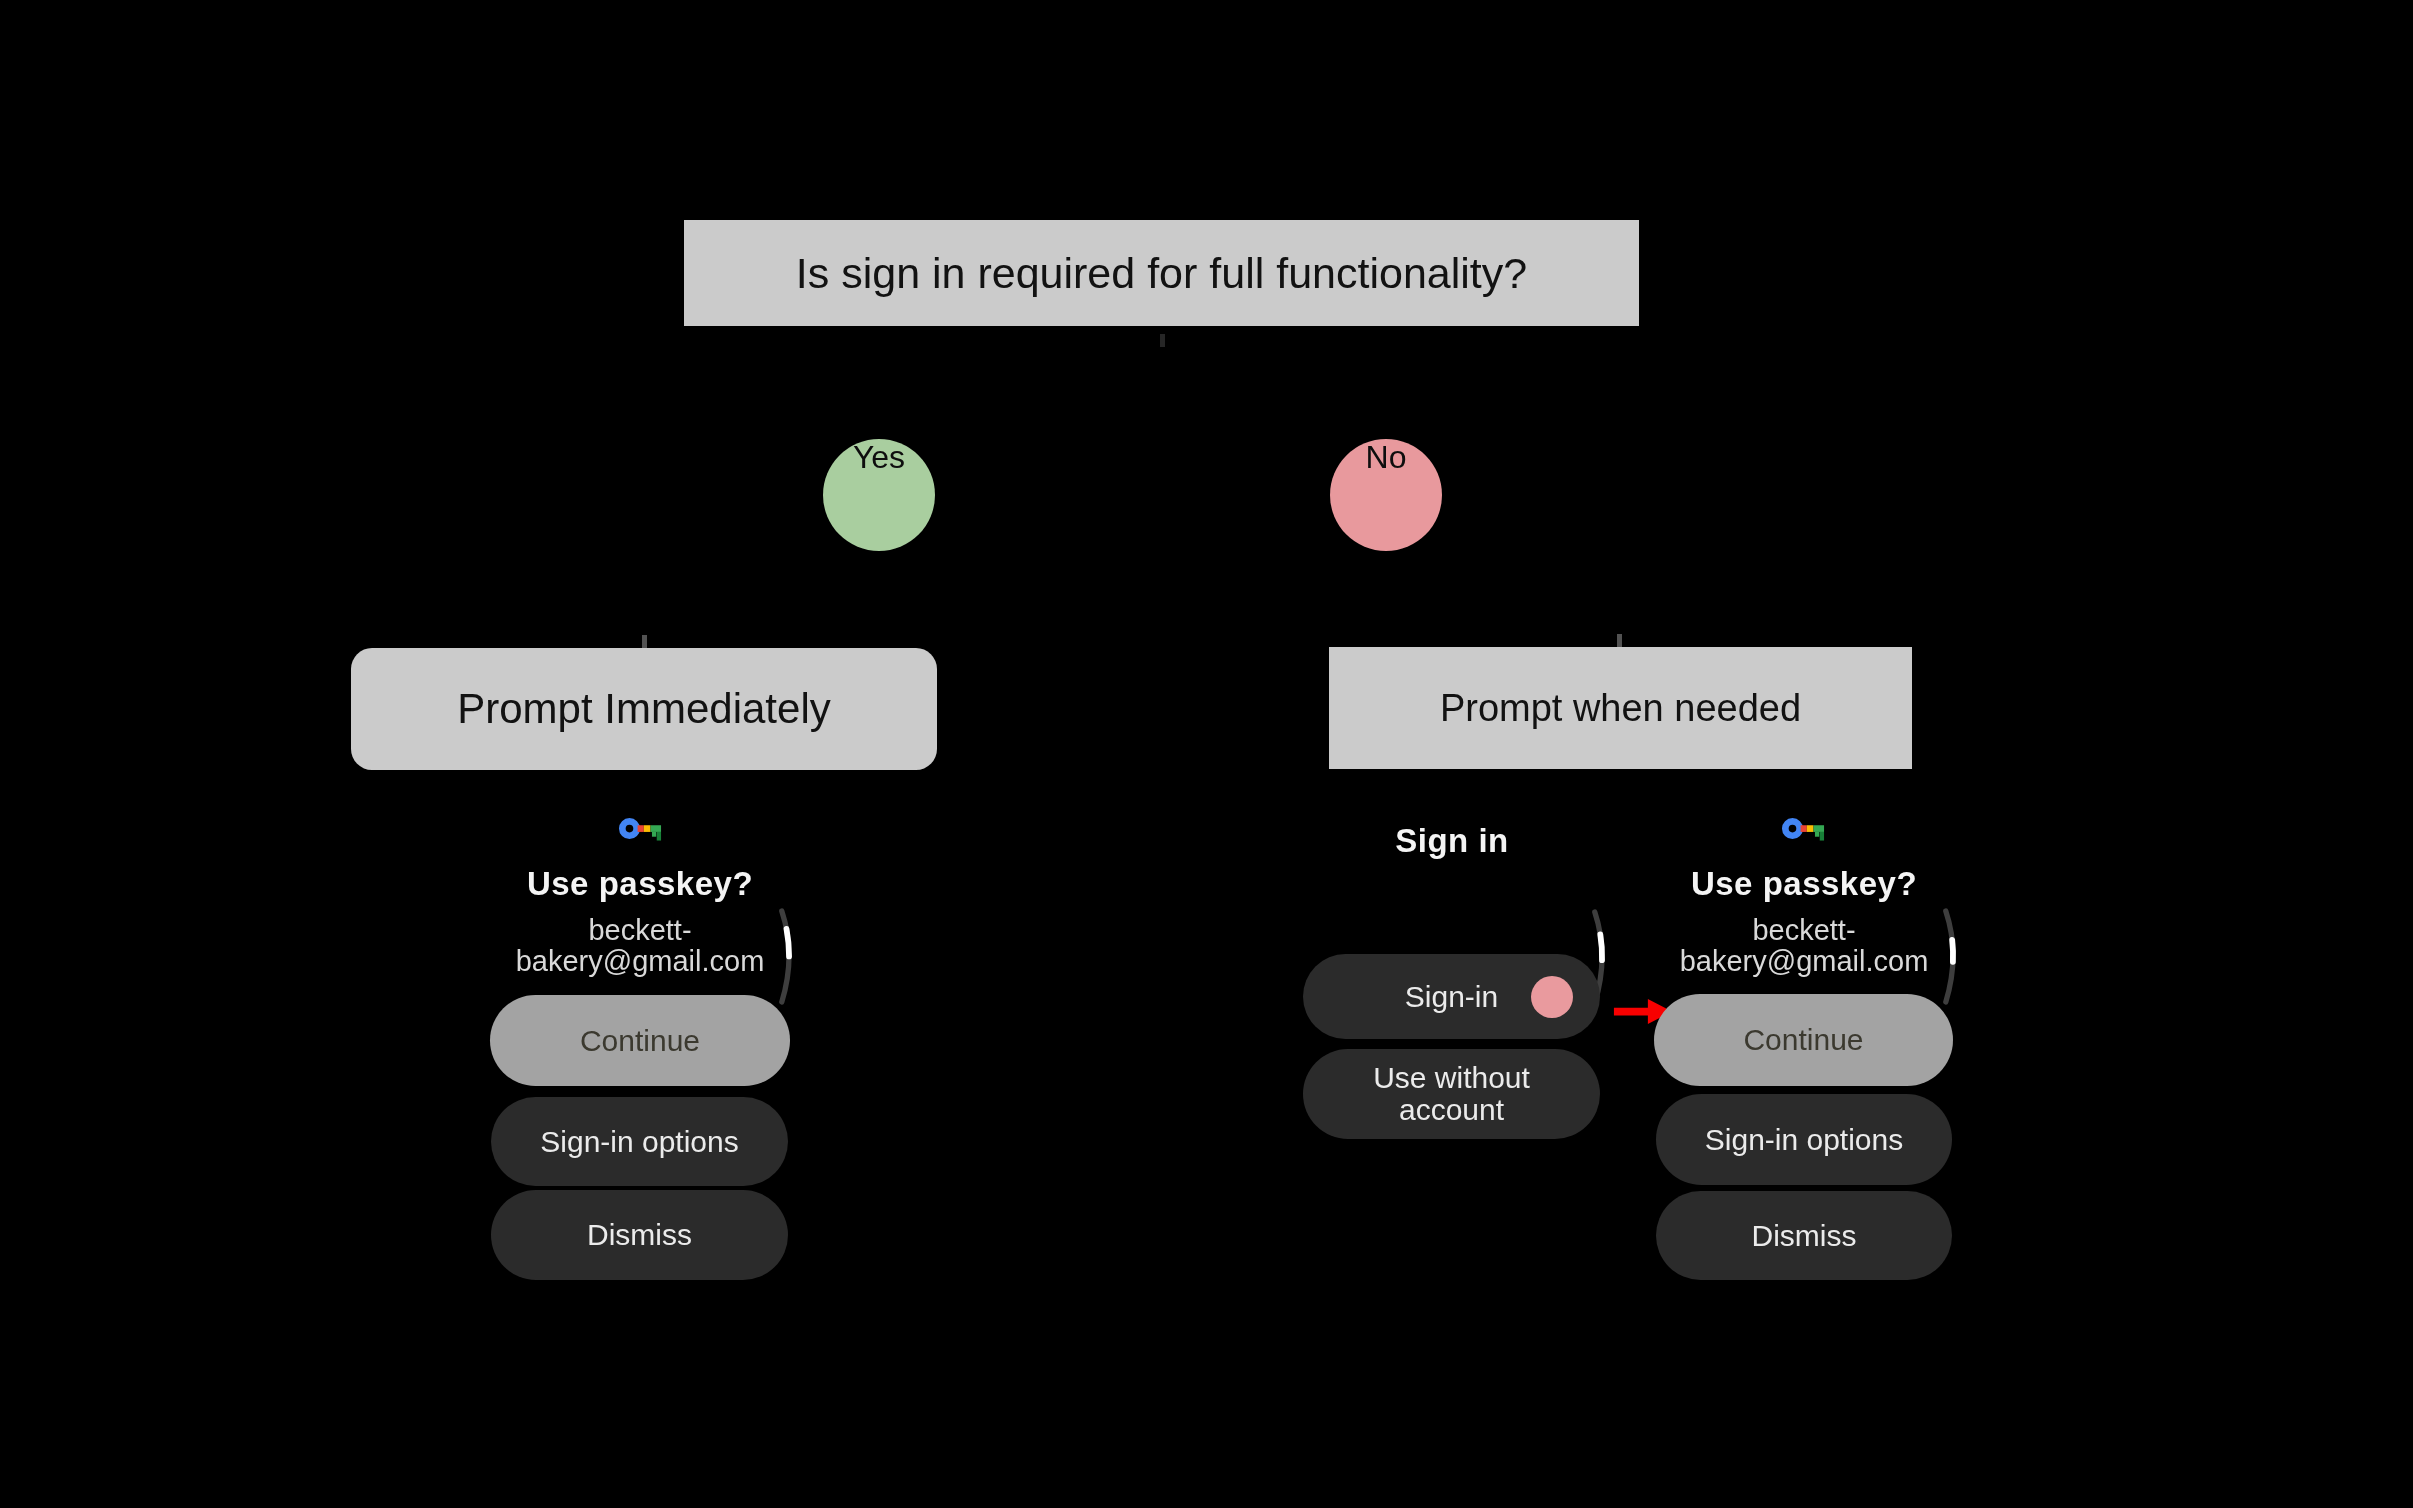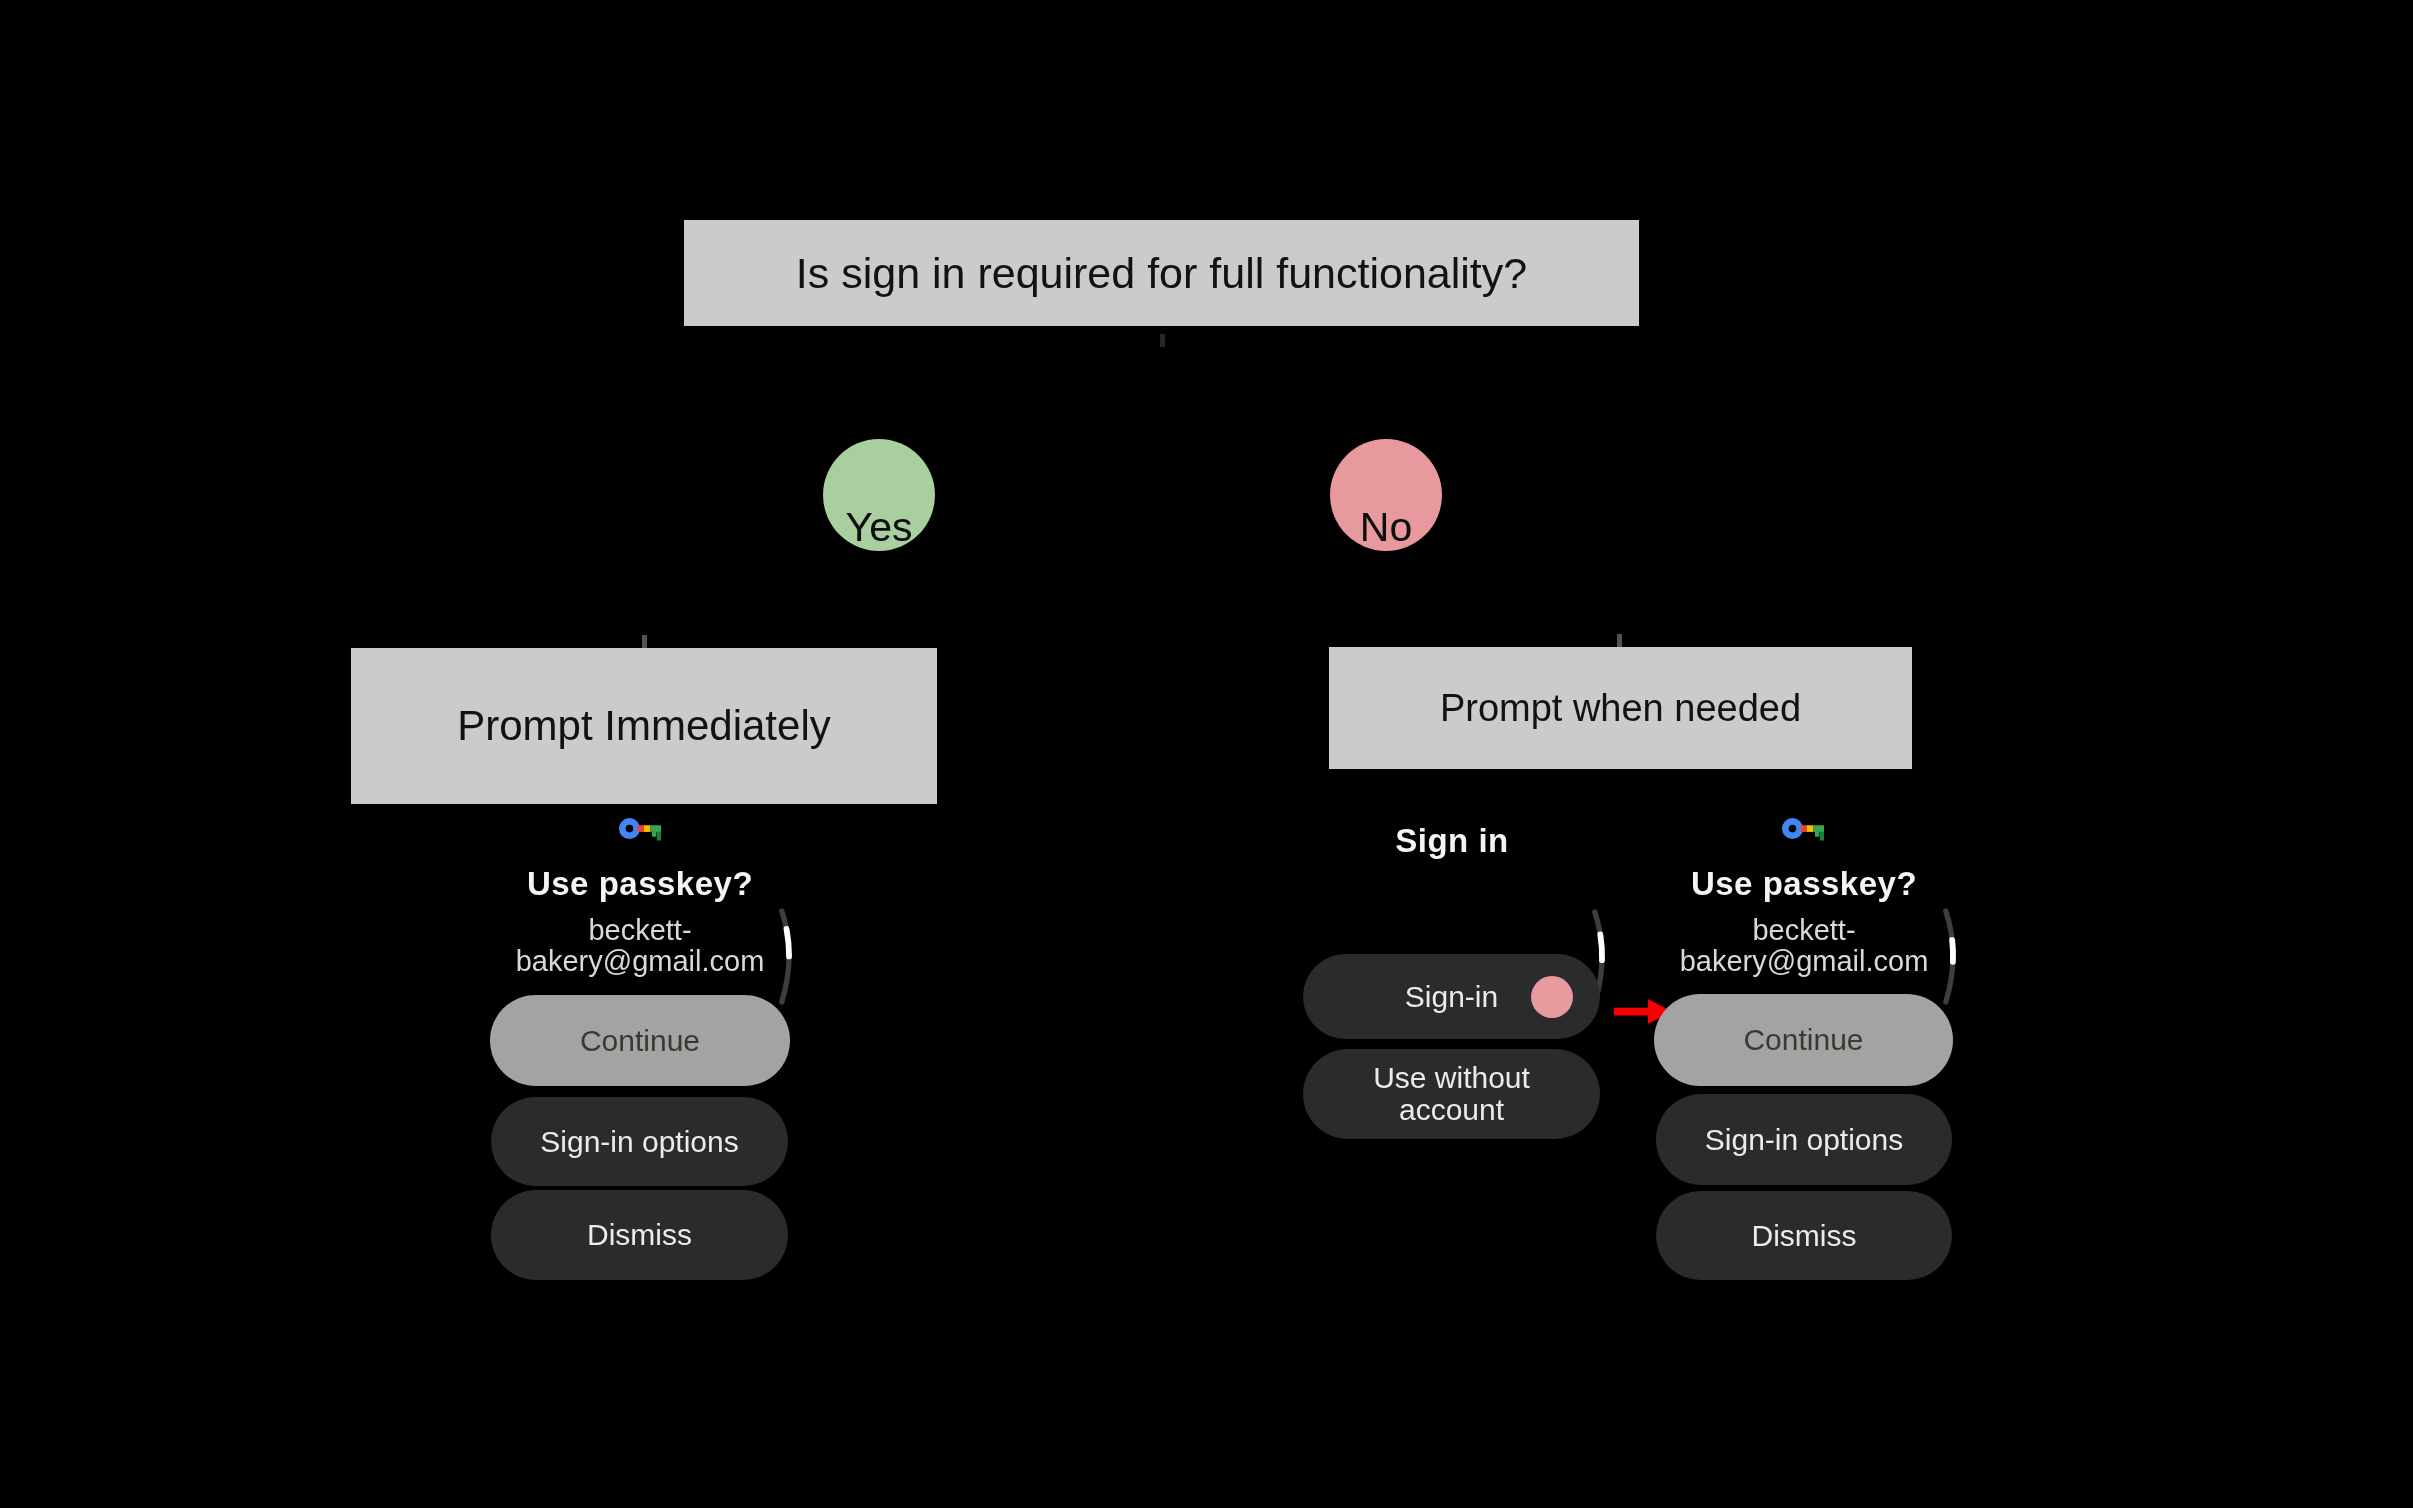--- a/index.html
+++ b/index.html
@@ -5,25 +5,25 @@
   html,body{margin:0;padding:0;background:#000;}
   .canvas{
     position:relative;width:2414px;height:1508px;background:#000;overflow:hidden;
     font-family:"Liberation Sans", sans-serif;
   }
   .gray-box{
     position:absolute;background:#CBCBCB;color:#121212;
     display:flex;align-items:center;justify-content:center;white-space:nowrap;
   }
   #question-box{left:684px;top:220px;width:955px;height:106px;font-size:43px;}
-  #outcome-left{left:351px;top:648px;width:586px;height:156px;font-size:42px;}
+  #outcome-left{left:351px;top:648px;width:586px;height:122px;font-size:42px;border-radius:21px;}
   #outcome-right{left:1329px;top:647px;width:583px;height:122px;font-size:38px;}
   .circle{
     position:absolute;width:112px;height:112px;border-radius:50%;
-    display:flex;align-items:flex-end;justify-content:center;font-size:41px;color:#0e0e0e;
+    display:flex;align-items:flex-start;justify-content:center;font-size:32px;color:#0e0e0e;
   }
   #yes-node{left:823px;top:439px;background:#A9CE9F;}
   #no-node{left:1330px;top:439px;background:#E8999D;}
   .stub{position:absolute;width:4.8px;height:12.6px;}
   #stub-question{left:1160px;top:334px;background:#262626;}
   #stub-left{left:642px;top:635px;background:#525252;}
   #stub-right{left:1617px;top:634px;background:#525252;}
 
   .w-title{position:absolute;width:348px;text-align:center;font-size:33px;line-height:35px;
            font-weight:600;color:#F4F4F4;letter-spacing:0.5px;}

